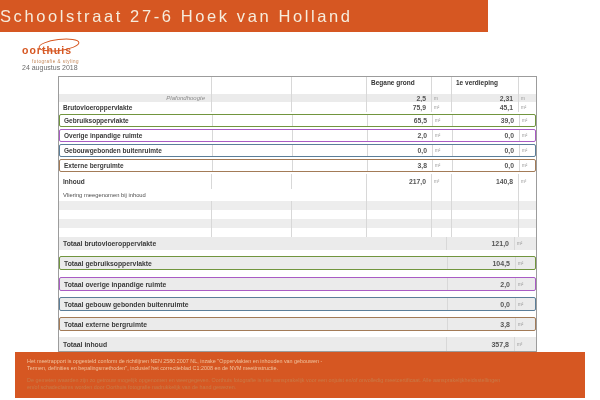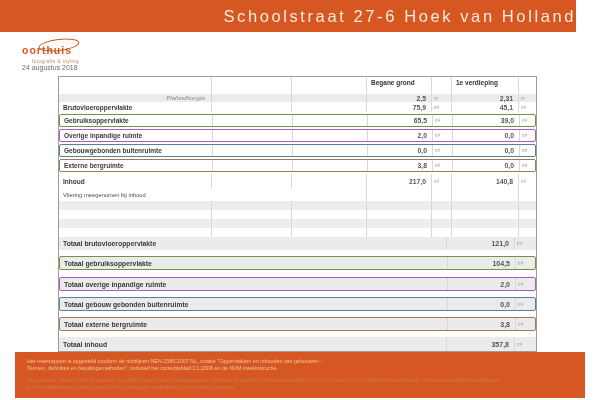--- a/index.html
+++ b/index.html
@@ -1,21 +1,21 @@
 <!DOCTYPE html>
 <html><head>
 <meta charset="utf-8">
 <style>
   html,body{margin:0;padding:0;background:#fff;}
   .page{position:relative;width:600px;height:400px;background:#fff;overflow:hidden;
         font-family:"Liberation Sans",sans-serif;}
 
   
-  .topbar{position:absolute;left:0;top:0;width:576px;height:32px;background:#d65722;
-          display:flex;align-items:center;justify-content:flex-end;}
+  .topbar{position:absolute;left:0;top:0;width:488px;height:32px;background:#d65722;
+          display:flex;align-items:center;justify-content:flex-start;}
   .topbar span{color:#f6ecdc;font-size:16.5px;letter-spacing:2.6px;font-weight:400;}
 
   
   .logo{position:absolute;left:22px;top:40px;width:90px;}
   .logo-text{position:relative;color:#d65722;font-size:10.5px;letter-spacing:1px;font-weight:bold;}
   .logo-arc{position:absolute;left:14px;top:-3px;pointer-events:none;}
   .logo-tag{font-size:4.5px;color:#c08050;letter-spacing:.5px;margin-top:1px;padding-left:10px;}
   .date{position:absolute;left:22px;top:64px;font-size:7px;color:#6b6b6b;}
 
   

